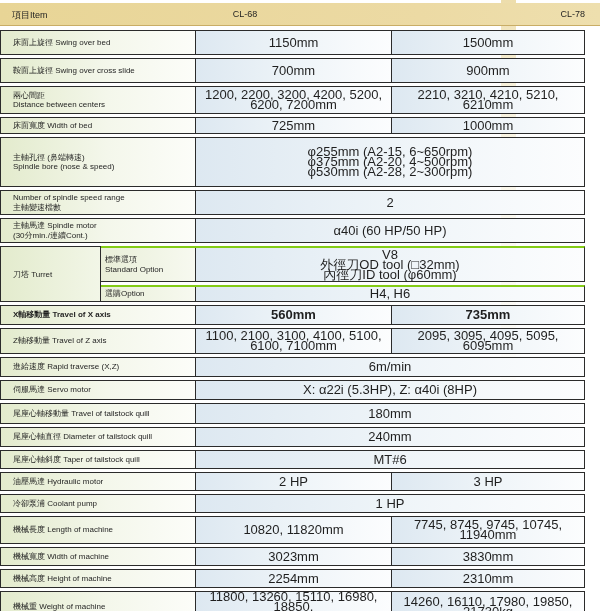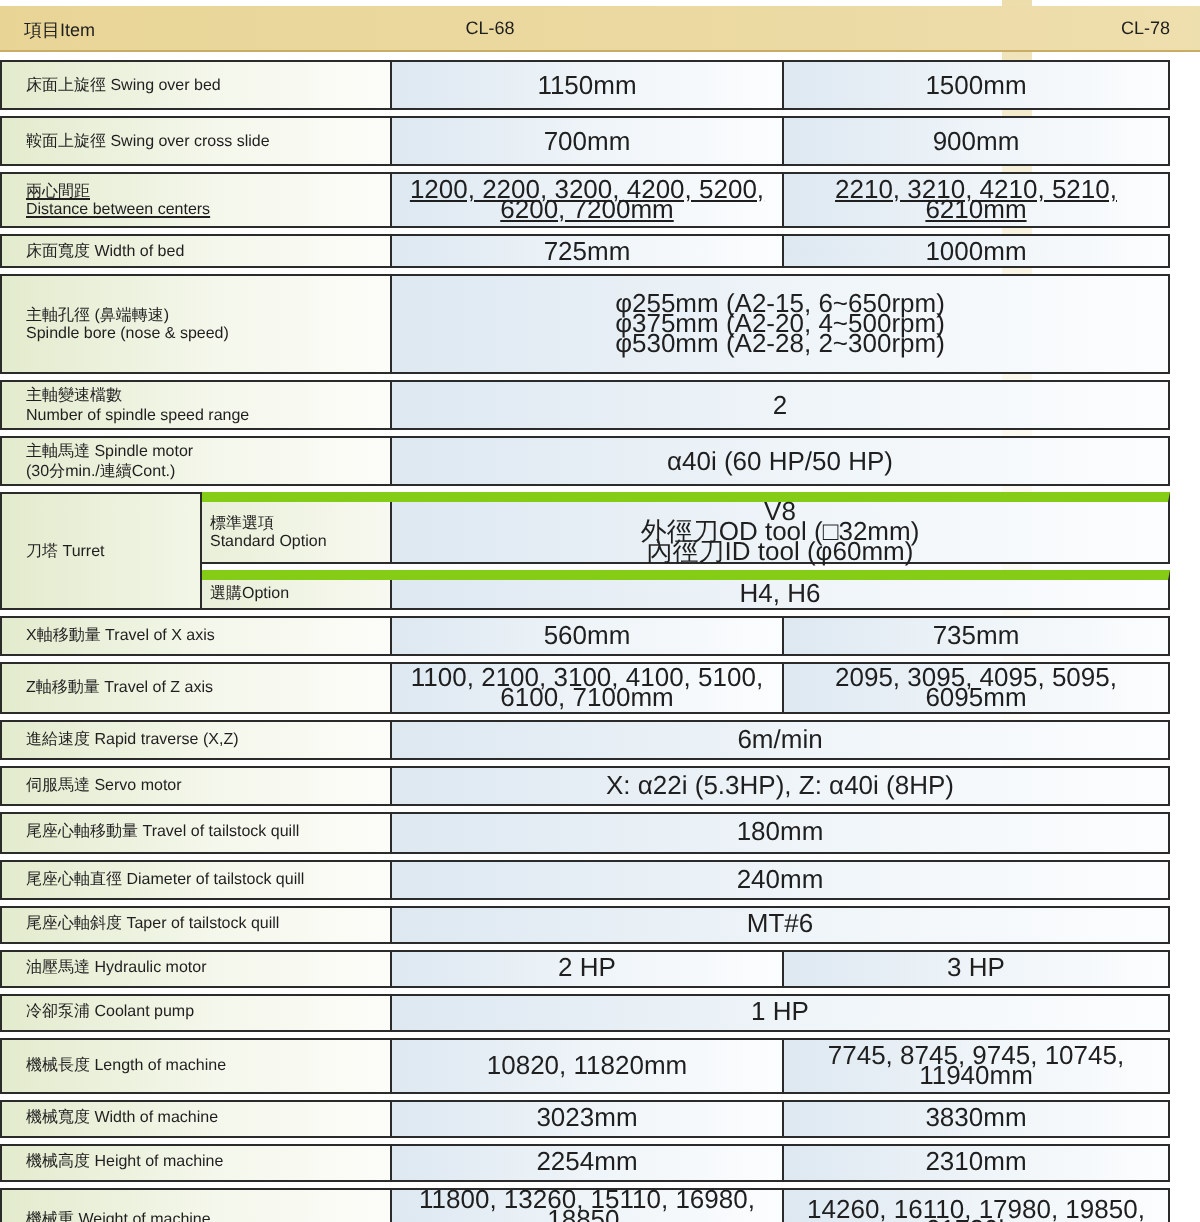--- a/index.html
+++ b/index.html
@@ -51,21 +51,21 @@
   .v78{border-left:1px solid #2b2b2b;justify-content:center;}
   .tmain{
     width:100px;padding:2px 4px 2px 12px;
     background:linear-gradient(90deg,#e3ebcd 0%,#f2f6e7 100%);
     border-top:1px solid #2b2b2b;border-bottom:1px solid #2b2b2b;
     border-right:1px solid #2b2b2b;font-size:8px;
   }
   .subcol{flex:1;display:flex;flex-direction:column;}
   .subrow{
     display:flex;box-sizing:border-box;
-    border-top:5px solid #84cc16;border-bottom:1px solid #2b2b2b;border-right:1px solid #2b2b2b;
+    border-top:2px solid #84cc16;border-bottom:1px solid #2b2b2b;border-right:1px solid #2b2b2b;
   }
   .subrow + .subrow{margin-top:3px;}
   .sublabel{
     width:95px;padding:2px 4px;
     background:linear-gradient(90deg,#e9efd8 0%,#f7f9f0 100%);
     border-right:1px solid #2b2b2b;font-size:8px;
   }
   .sublabel .ln{line-height:9.5px;}
 </style>
 </head>
@@ -96,21 +96,21 @@
         <div class="cell label">
           <div class="ln">鞍面上旋徑 Swing over cross slide</div>
         </div>
         <div class="cell value v68">
           <div class="ln">700mm</div>
         </div>
         <div class="cell value v78">
           <div class="ln">900mm</div>
         </div>
       </div>
-      <div class="row" style="min-height: 28px; text-decoration: underline;">
+      <div class="row" style="min-height: 28px;">
         <div class="cell label">
           <div class="ln">兩心間距</div>
           <div class="ln">Distance between centers</div>
         </div>
         <div class="cell value v68">
           <div class="ln">1200, 2200, 3200, 4200, 5200,</div>
           <div class="ln">6200, 7200mm</div>
         </div>
         <div class="cell value v78">
           <div class="ln">2210, 3210, 4210, 5210, 6210mm</div>
@@ -133,22 +133,22 @@
           <div class="ln">Spindle bore (nose &amp; speed)</div>
         </div>
         <div class="cell value">
           <div class="ln">φ255mm (A2-15, 6~650rpm)</div>
           <div class="ln">φ375mm (A2-20, 4~500rpm)</div>
           <div class="ln">φ530mm (A2-28, 2~300rpm)</div>
         </div>
       </div>
       <div class="row" style="min-height: 20px;">
         <div class="cell label">
+          <div class="ln">Number of spindle speed range</div>
           <div class="ln">主軸變速檔數</div>
-          <div class="ln">Number of spindle speed range</div>
         </div>
         <div class="cell value">
           <div class="ln">2</div>
         </div>
       </div>
       <div class="row" style="min-height: 22px;">
         <div class="cell label">
           <div class="ln">主軸馬達 Spindle motor</div>
           <div class="ln">(30分min./連續Cont.)</div>
         </div>
@@ -175,21 +175,21 @@
           <div class="subrow" style="min-height: 17px;">
             <div class="cell sublabel">
               <div class="ln">選購Option</div>
             </div>
             <div class="cell value">
               <div class="ln">H4, H6</div>
             </div>
           </div>
         </div>
       </div>
-      <div class="row" style="min-height: 20px;">
+      <div class="row" style="min-height: 20px; font-weight: bold;">
         <div class="cell label">
           <div class="ln">X軸移動量 Travel of X axis</div>
         </div>
         <div class="cell value v68">
           <div class="ln">560mm</div>
         </div>
         <div class="cell value v78">
           <div class="ln">735mm</div>
         </div>
       </div>

